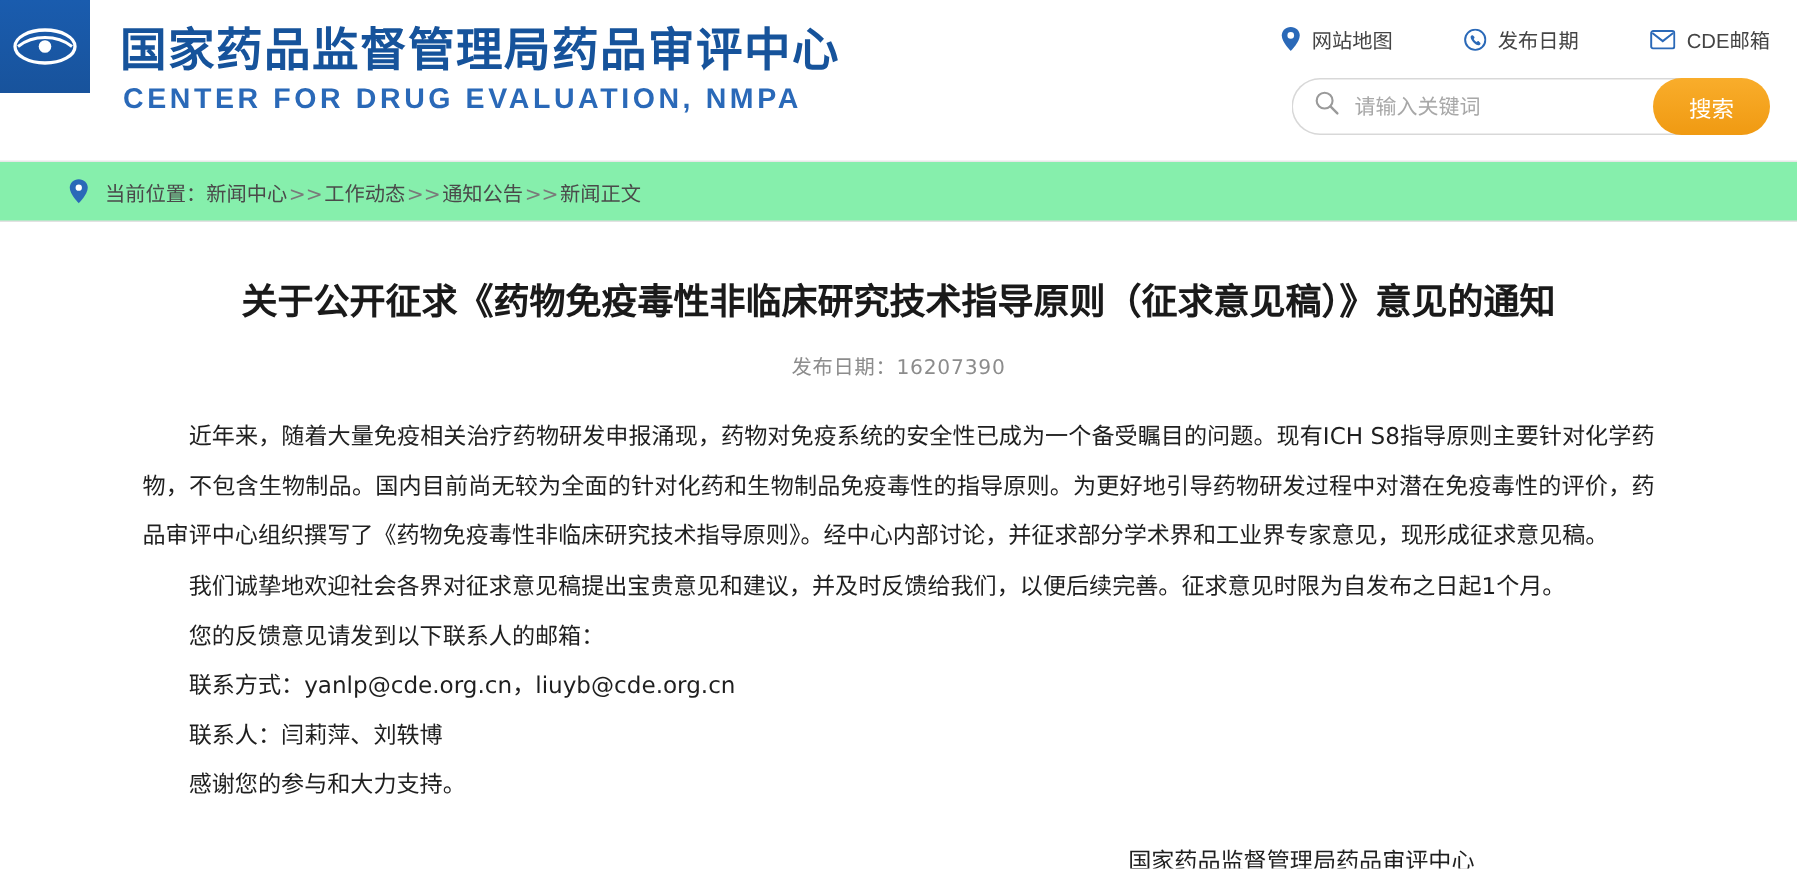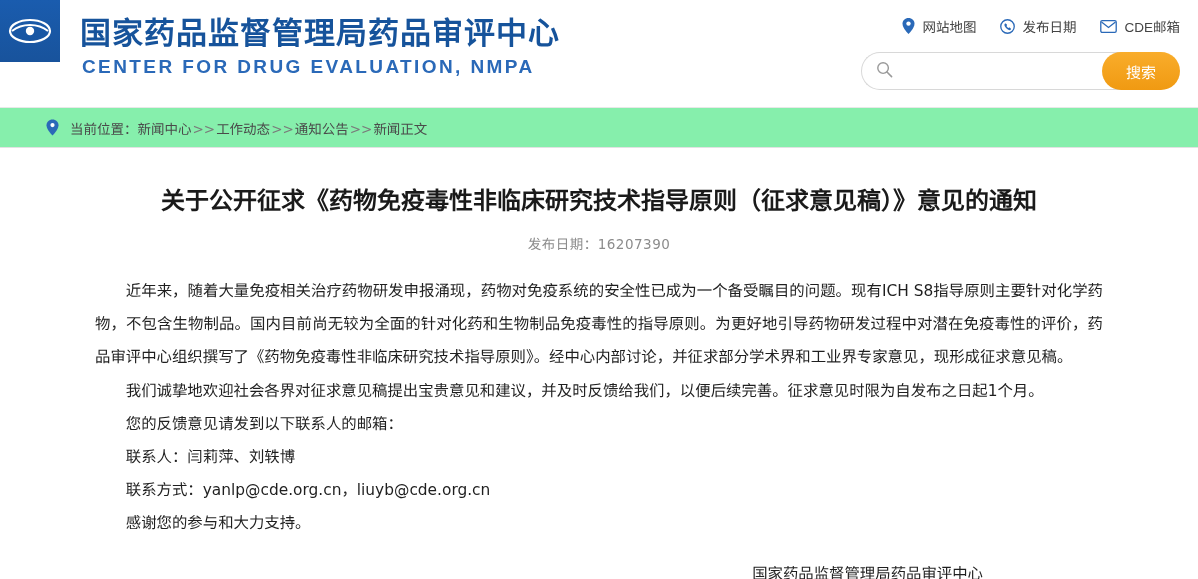--- a/index.html
+++ b/index.html
@@ -49,21 +49,21 @@
     font-weight: bold;
     color: #2a69b8;
     letter-spacing: 2.4px;
   }
 
   .top-links {
     position: absolute;
     right: 18px; top: 16px;
     display: flex;
     align-items: center;
-    gap: 24px;
+    gap: 48px;
   }
   .top-link {
     display: flex;
     align-items: center;
     gap: 7px;
     font-size: 13.5px;
     color: #444;
     cursor: pointer;
     white-space: nowrap;
   }
@@ -227,20 +227,21 @@
     </div>
 
     <div class="search-wrap">
       <div class="search-box">
         <span class="mag">
           <svg width="17" height="17" viewBox="0 0 18 18">
               <circle cx="7.5" cy="7.5" r="5.6" fill="none" stroke="#9a9a9a" stroke-width="1.5"></circle>
               <line x1="11.6" y1="11.6" x2="16.5" y2="16.5" stroke="#9a9a9a" stroke-width="1.7" stroke-linecap="round"></line>
             </svg>
         </span>
+        <input class="search-input" type="text" value="" placeholder="请输入关键词" style="">
       </div>
       <button class="search-btn">搜索</button>
     </div>
   </div>
 
   <div class="crumb-bar">
     <span class="crumb-pin">
       <svg width="13" height="17" viewBox="0 0 13 16">
           <path d="M6.5 0C3 0 .5 2.5.5 5.7.5 10 6.5 16 6.5 16S12.5 10 12.5 5.7C12.5 2.5 10 0 6.5 0z" fill="#2a69b8"></path>
           <circle cx="6.5" cy="5.6" r="2.1" fill="#fff"></circle>
@@ -256,22 +257,22 @@
     <div class="art-title">关于公开征求《药物免疫毒性非临床研究技术指导原则（征求意见稿）》意见的通知</div>
 
     <div class="art-date">
       <span>发布日期：</span><span>16207390</span>
     </div>
 
     <div class="art-body">
       <p>近年来，随着大量免疫相关治疗药物研发申报涌现，药物对免疫系统的安全性已成为一个备受瞩目的问题。现有ICH S8指导原则主要针对化学药物，不包含生物制品。国内目前尚无较为全面的针对化药和生物制品免疫毒性的指导原则。为更好地引导药物研发过程中对潜在免疫毒性的评价，药品审评中心组织撰写了《药物免疫毒性非临床研究技术指导原则》。经中心内部讨论，并征求部分学术界和工业界专家意见，现形成征求意见稿。</p>
       <p>我们诚挚地欢迎社会各界对征求意见稿提出宝贵意见和建议，并及时反馈给我们，以便后续完善。征求意见时限为自发布之日起1个月。</p>
       <p>您的反馈意见请发到以下联系人的邮箱：</p>
+      <p>联系方式：yanlp@cde.org.cn，liuyb@cde.org.cn</p>
       <p>联系人：闫莉萍、刘轶博</p>
-      <p>联系方式：yanlp@cde.org.cn，liuyb@cde.org.cn</p>
       <p>感谢您的参与和大力支持。</p>
     </div>
 
     <div class="sign">
       <div>国家药品监督管理局药品审评中心</div>
 
     </div>
   </div>
 
 </div>

